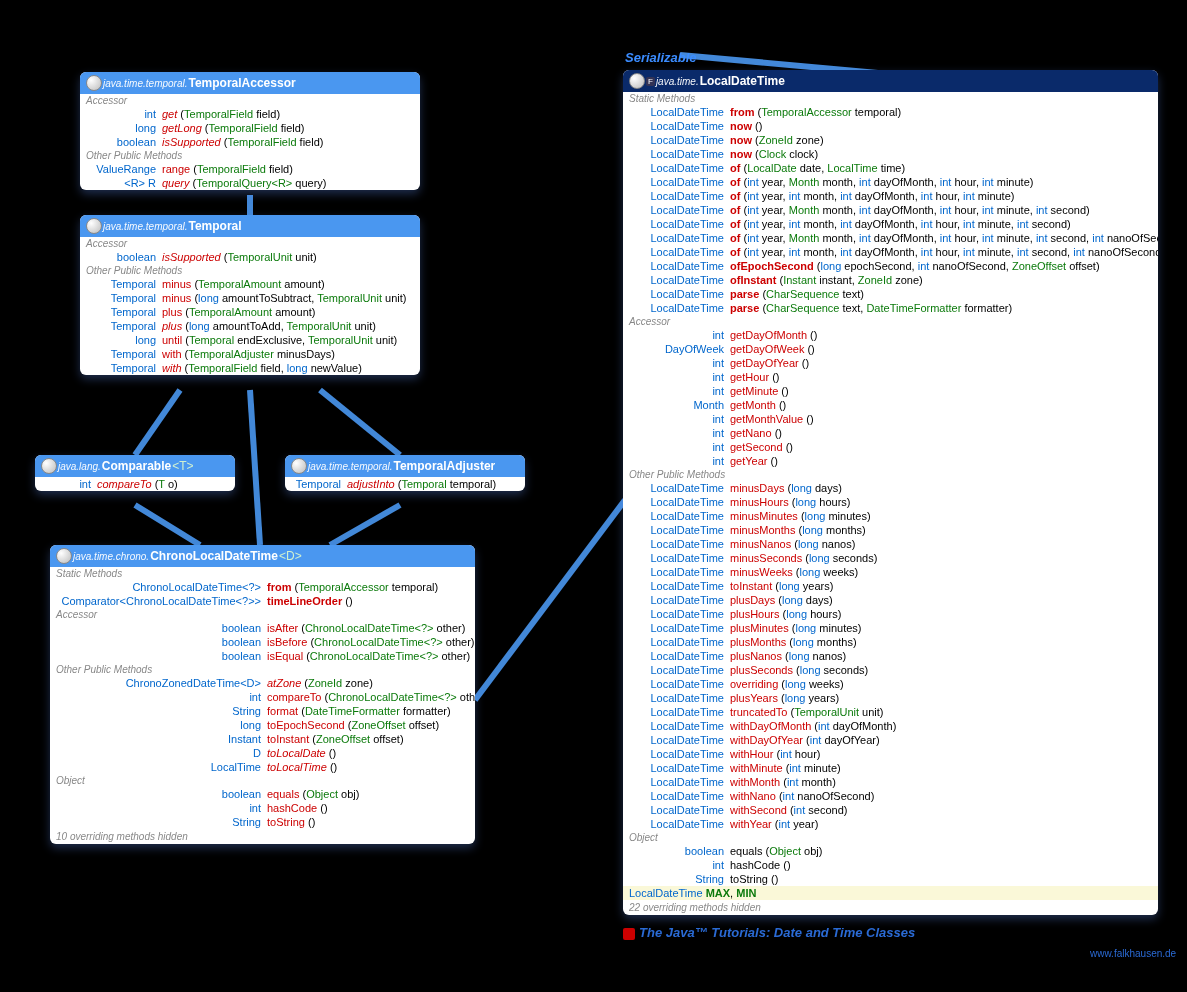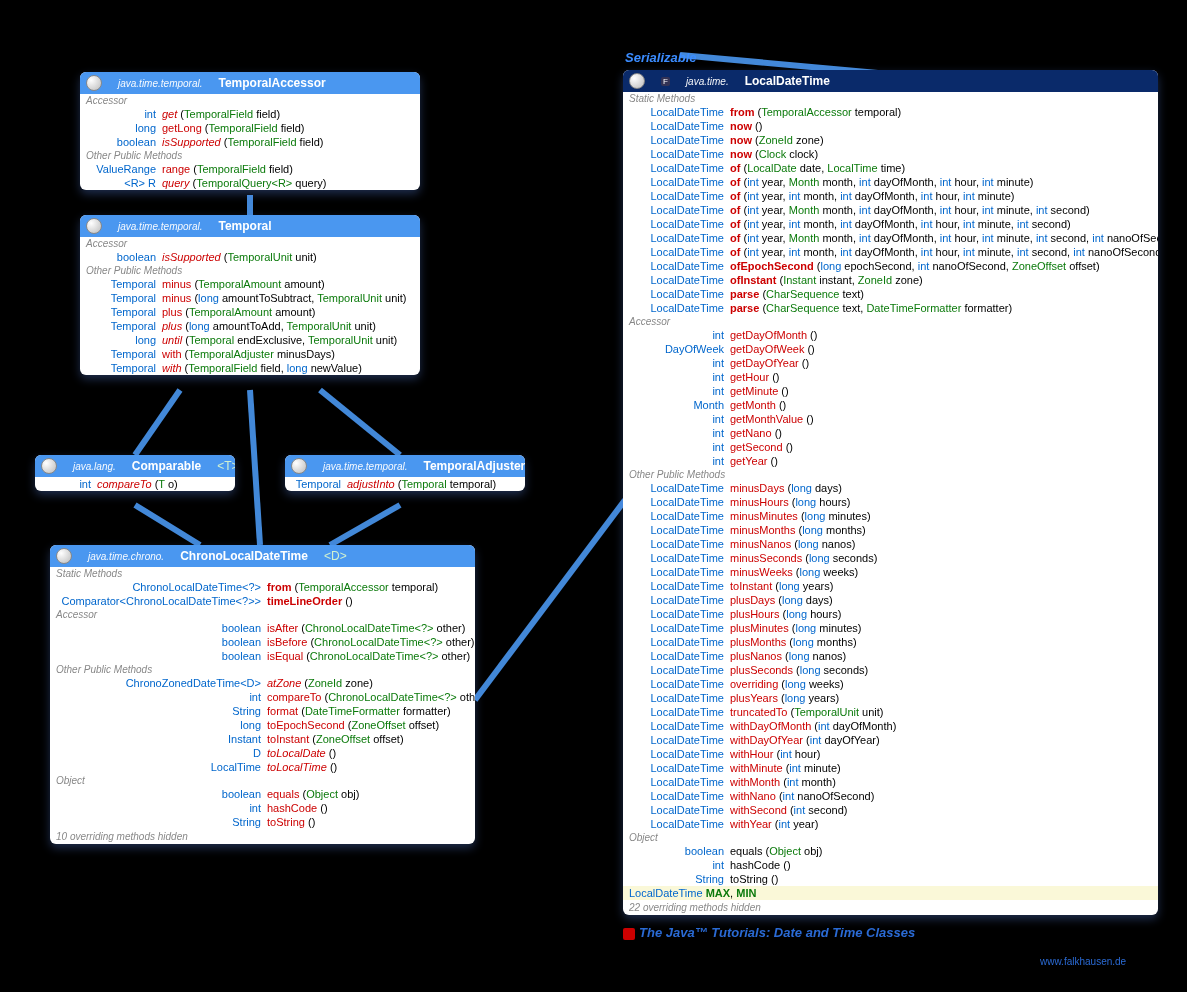--- a/index.html
+++ b/index.html
@@ -20,21 +20,21 @@
     box-shadow: 0 4px 10px rgba(100,150,255,0.3);
     overflow: hidden;
   }
   .box-header {
     background: #4a97f0;
     color: #fff;
     padding: 3px 6px;
     font-size: 12px;
     display: flex;
     align-items: center;
-    gap: 16px;
+    gap: 1px;
   }
   .box-header.dark { background: #0a2a6a; }
   .box-header .pkg { font-style: italic; font-size: 10px; opacity: 0.95; }
   .box-header .cls { font-weight: bold; }
   .box-header .g { color: #d0f0d0; }
   .icon {
     width: 14px; height: 14px; border-radius: 50%;
     background: radial-gradient(circle at 30% 30%, #fff, #bbb);
     display: inline-block;
     border: 1px solid #888;
@@ -118,21 +118,21 @@
       <span class="pkg">java.time.temporal.</span>
       <span class="cls">TemporalAccessor</span>
     </div>
     <div class="section-label">Accessor</div>
     <div class="row">
       <div class="ret" style="width:70px"><span class="kw-int">int</span></div>
       <div class="sig"><span class="name" style="font-style:italic;">get</span> (<span class="param-type">TemporalField</span> <span class="param-name">field</span>)</div>
     </div>
     <div class="row">
       <div class="ret" style="width:70px"><span class="kw-int">long</span></div>
-      <div class="sig"><span class="name" style="">getLong</span> (<span class="param-type">TemporalField</span> <span class="param-name">field</span>)</div>
+      <div class="sig"><span class="name" style="font-style:italic;">getLong</span> (<span class="param-type">TemporalField</span> <span class="param-name">field</span>)</div>
     </div>
     <div class="row">
       <div class="ret" style="width:70px"><span class="kw-int">boolean</span></div>
       <div class="sig"><span class="name" style="font-style:italic;">isSupported</span> (<span class="param-type">TemporalField</span> <span class="param-name">field</span>)</div>
     </div>
     <div class="section-label">Other Public Methods</div>
     <div class="row">
       <div class="ret" style="width:70px"><span class="type">ValueRange</span></div>
       <div class="sig"><span class="name" style="">range</span> (<span class="param-type">TemporalField</span> <span class="param-name">field</span>)</div>
     </div>
@@ -165,21 +165,21 @@
     <div class="row">
       <div class="ret" style="width:70px"><span class="type">Temporal</span></div>
       <div class="sig"><span class="name" style="">plus</span> (<span class="param-type">TemporalAmount</span> <span class="param-name">amount</span>)</div>
     </div>
     <div class="row">
       <div class="ret" style="width:70px"><span class="type">Temporal</span></div>
       <div class="sig"><span class="name" style="font-style:italic;">plus</span> (<span class="kw-int">long</span> <span class="param-name">amountToAdd</span>, <span class="param-type">TemporalUnit</span> <span class="param-name">unit</span>)</div>
     </div>
     <div class="row">
       <div class="ret" style="width:70px"><span class="kw-int">long</span></div>
-      <div class="sig"><span class="name" style="font-style:italic;">until</span> (<span class="param-type">Temporal</span> <span class="param-name">endExclusive</span>, <span class="param-type">TemporalUnit</span> <span class="param-name">unit</span>)</div>
+      <div class="sig"><span class="name" style="">until</span> (<span class="param-type">Temporal</span> <span class="param-name">endExclusive</span>, <span class="param-type">TemporalUnit</span> <span class="param-name">unit</span>)</div>
     </div>
     <div class="row">
       <div class="ret" style="width:70px"><span class="type">Temporal</span></div>
       <div class="sig"><span class="name" style="">with</span> (<span class="param-type">TemporalAdjuster</span> <span class="param-name">minusDays</span>)</div>
     </div>
     <div class="row">
       <div class="ret" style="width:70px"><span class="type">Temporal</span></div>
       <div class="sig"><span class="name" style="font-style:italic;">with</span> (<span class="param-type">TemporalField</span> <span class="param-name">field</span>, <span class="kw-int">long</span> <span class="param-name">newValue</span>)</div>
     </div>
   </div>
@@ -506,13 +506,13 @@
       <div class="ret" style="width:95px"><span class="type">String</span></div>
       <div class="sig"><span class="name-black" style="">toString</span> ()</div>
     </div>
     <div class="field-row"><span class="type">LocalDateTime</span> <span class="max">MAX</span>, <span class="max">MIN</span></div>
     <div class="note">22 overriding methods hidden</div>
   </div>
 
 <div class="footer-link" style="left:623px;top:925px;">
   <span class="redbox"></span><span>The Java™ Tutorials: Date and Time Classes</span>
 </div>
-<div class="footer-credit" style="left:1040px;top:948px;margin-top:8px;">www.falkhausen.de</div>
+<div class="footer-credit" style="left:1090px;top:948px;">www.falkhausen.de</div>
 
 </body></html>

